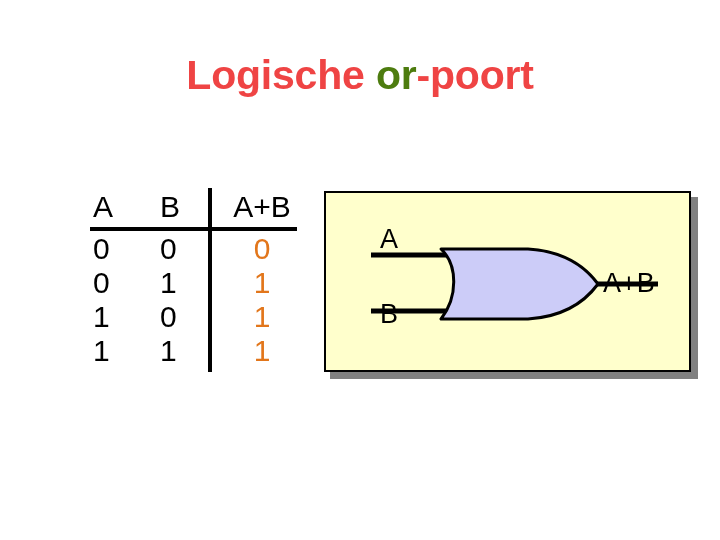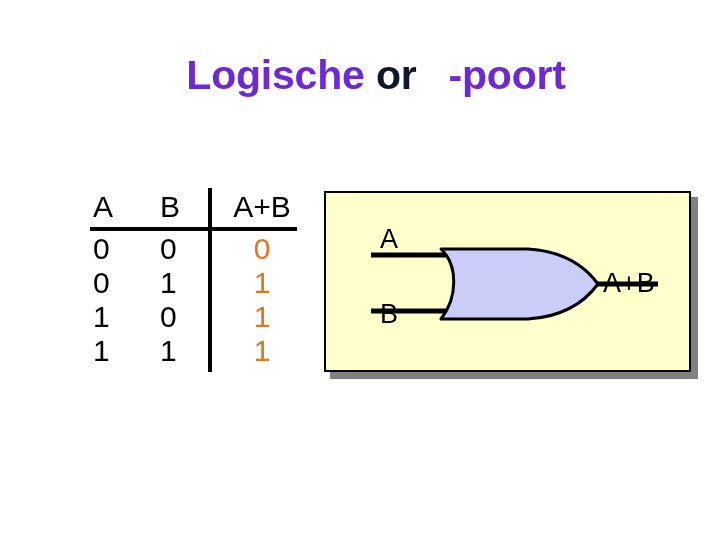--- a/index.html
+++ b/index.html
@@ -20,22 +20,22 @@
     position: absolute;
     left: 0;
     top: 52px;
     width: 720px;
     text-align: center;
     font-size: 41px;
     font-weight: bold;
     letter-spacing: -0.2px;
     white-space: nowrap;
   }
-  .t-blue { color: #6d28d9; margin-left: 32px; }
-  .t-red  { color: #0f172a; }
+  .t-blue { color: #ef4444; }
+  .t-red  { color: #4d7c0f; }
 
   
   #truth-table {
     position: absolute;
     left: 88px;
     top: 186px;
     width: 212px;
     height: 190px;
   }
   #truth-table .tt-grid {

